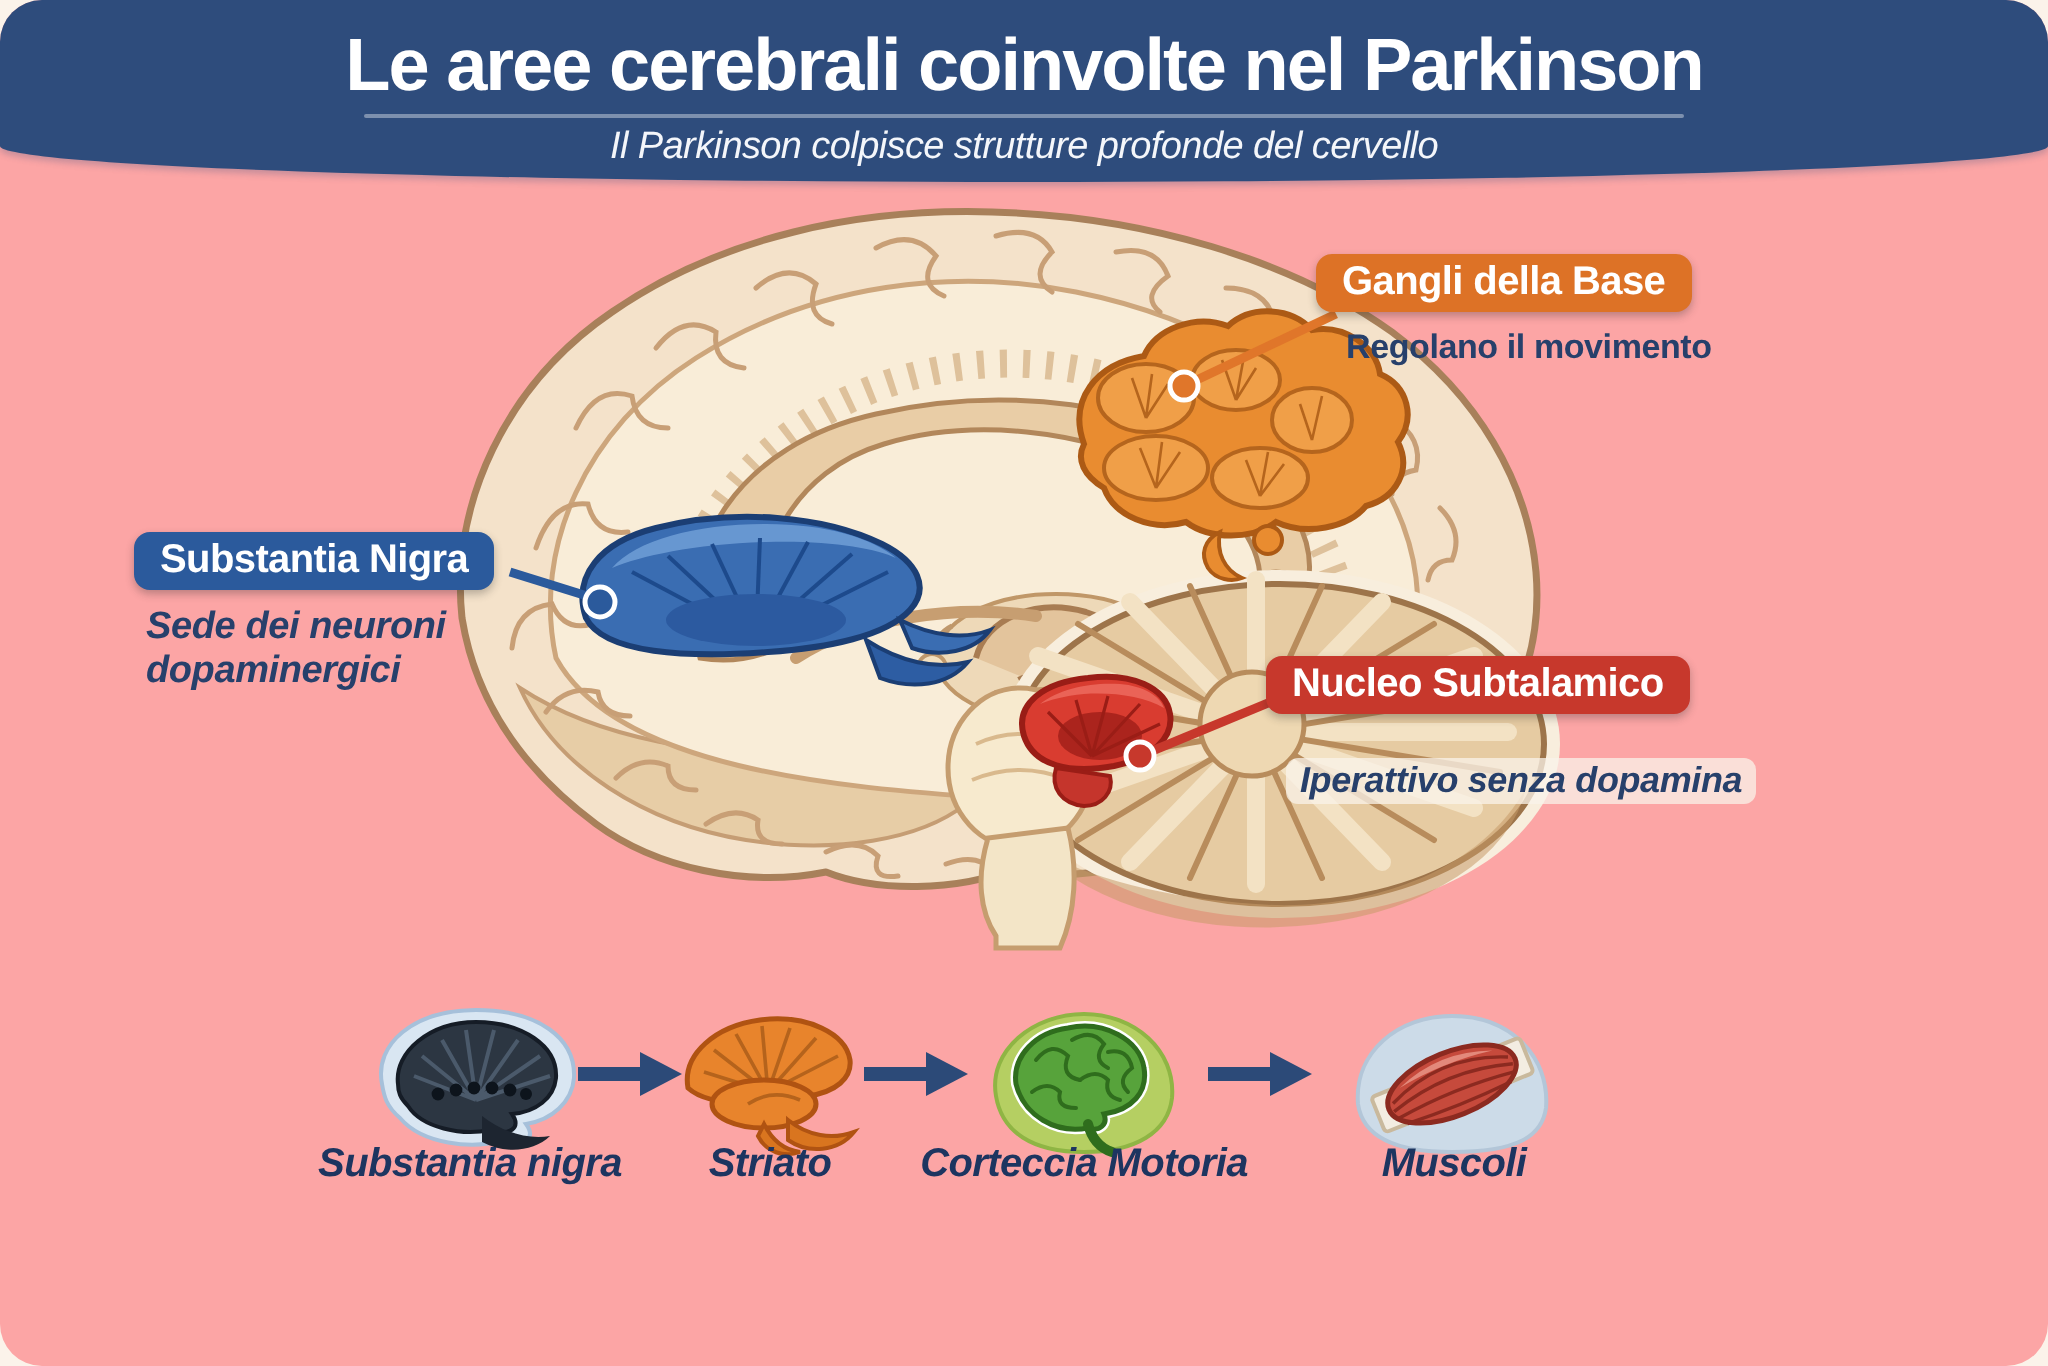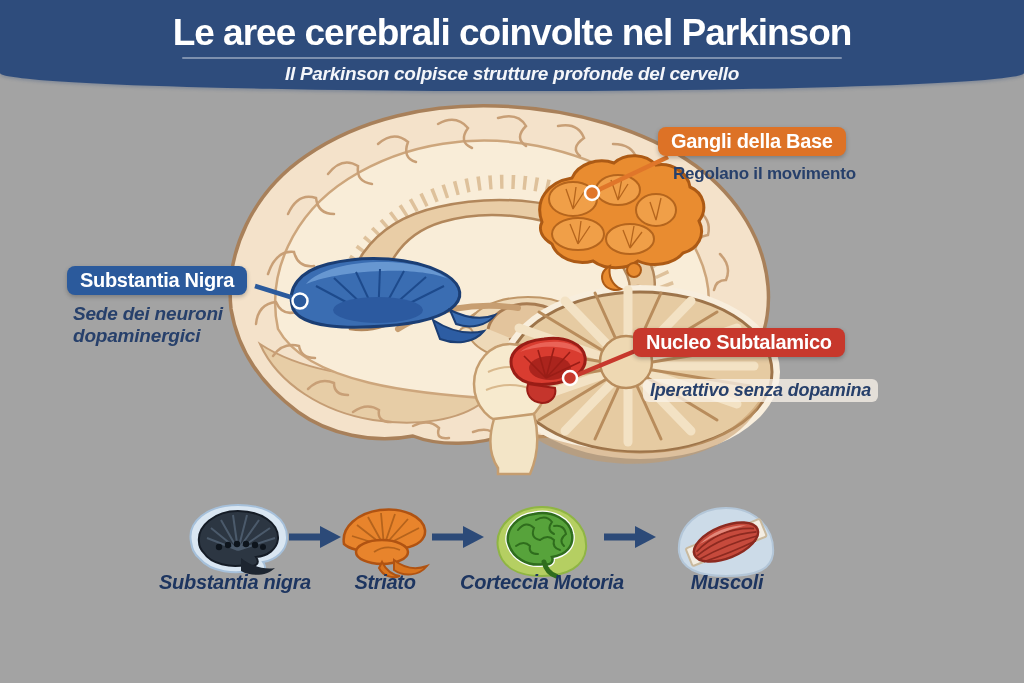--- a/index.html
+++ b/index.html
@@ -1,36 +1,36 @@
 <!DOCTYPE html>
 <html><head>
 <meta charset="utf-8">
 <style>
   html,body{margin:0;padding:0;}
   body{font-family:"Liberation Sans",sans-serif;background:#fbf3ea;}
-  #canvas{position:relative;width:1024px;height:683px;background:#a3a3a3;overflow:hidden;}
+  #canvas{position:relative;width:1024px;height:683px;background:#fca5a5;overflow:hidden;border-radius:21px;}
 
   
   .banner{
     position:absolute;left:0;top:0;width:1024px;height:91px;
     background:#2e4c7c;
     border-radius:0 0 50% 50% / 0 0 18px 18px;
     text-align:center;z-index:4;
     box-shadow:0 2px 3px rgba(46,76,124,.25);
   }
   .banner h1{
     margin:0;padding-top:12px;
     color:#ffffff;font-size:37px;font-weight:700;letter-spacing:-1px;
   }
   .banner .rule{
     width:660px;height:2px;margin:3px auto 4px auto;
     background:rgba(255,255,255,.38);border-radius:2px;
   }
   .banner p{
-    margin:0;color:#f4f6fa;font-size:19px;font-style:italic;font-weight:700;letter-spacing:-.3px;
+    margin:0;color:#f4f6fa;font-size:19px;font-style:italic;font-weight:400;letter-spacing:-.3px;
   }
 
   
   .brain{position:absolute;left:198px;top:94px;z-index:1;}
   .leaders{position:absolute;left:0;top:0;z-index:2;pointer-events:none;}
 
   
   .callout{position:absolute;z-index:3;}
   .badge{
     display:inline-block;color:#fff;font-weight:700;font-size:20px;letter-spacing:-.3px;

